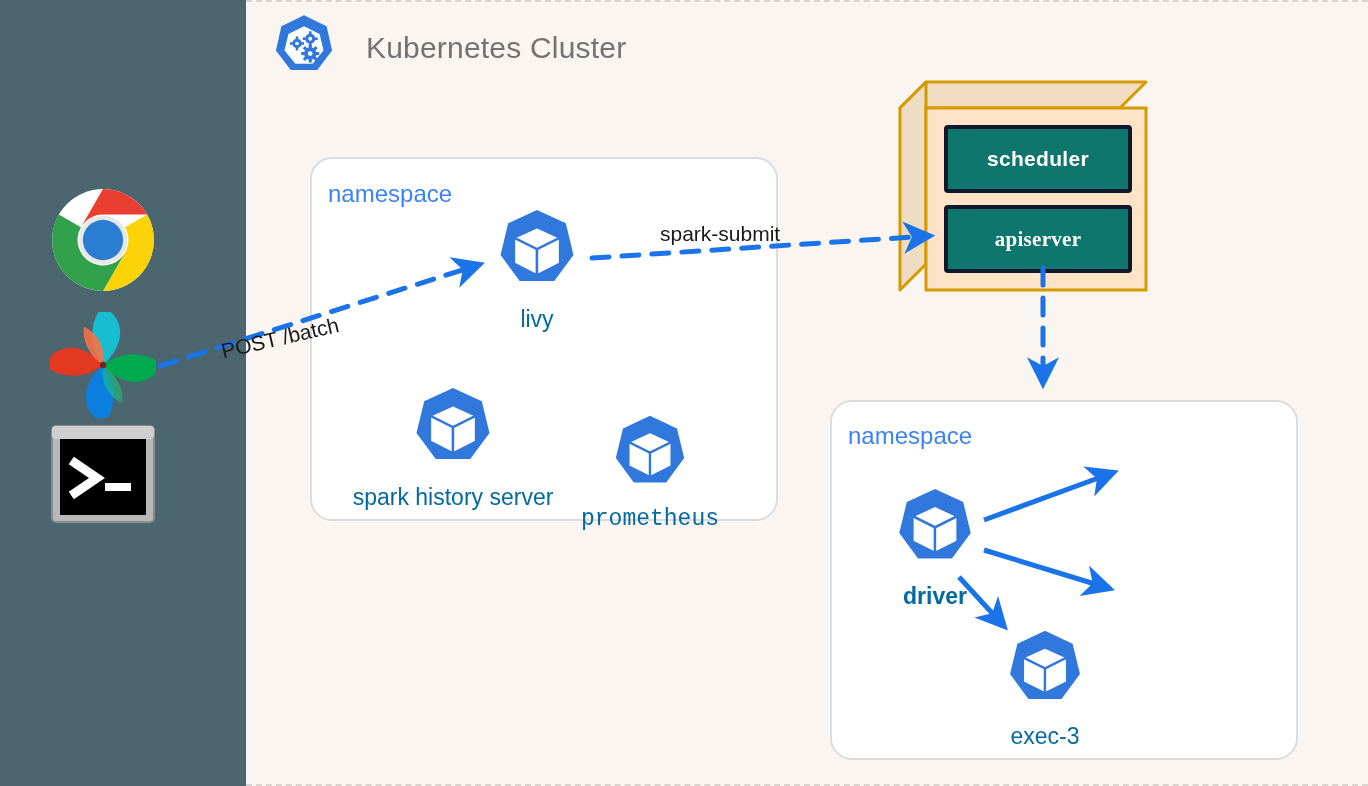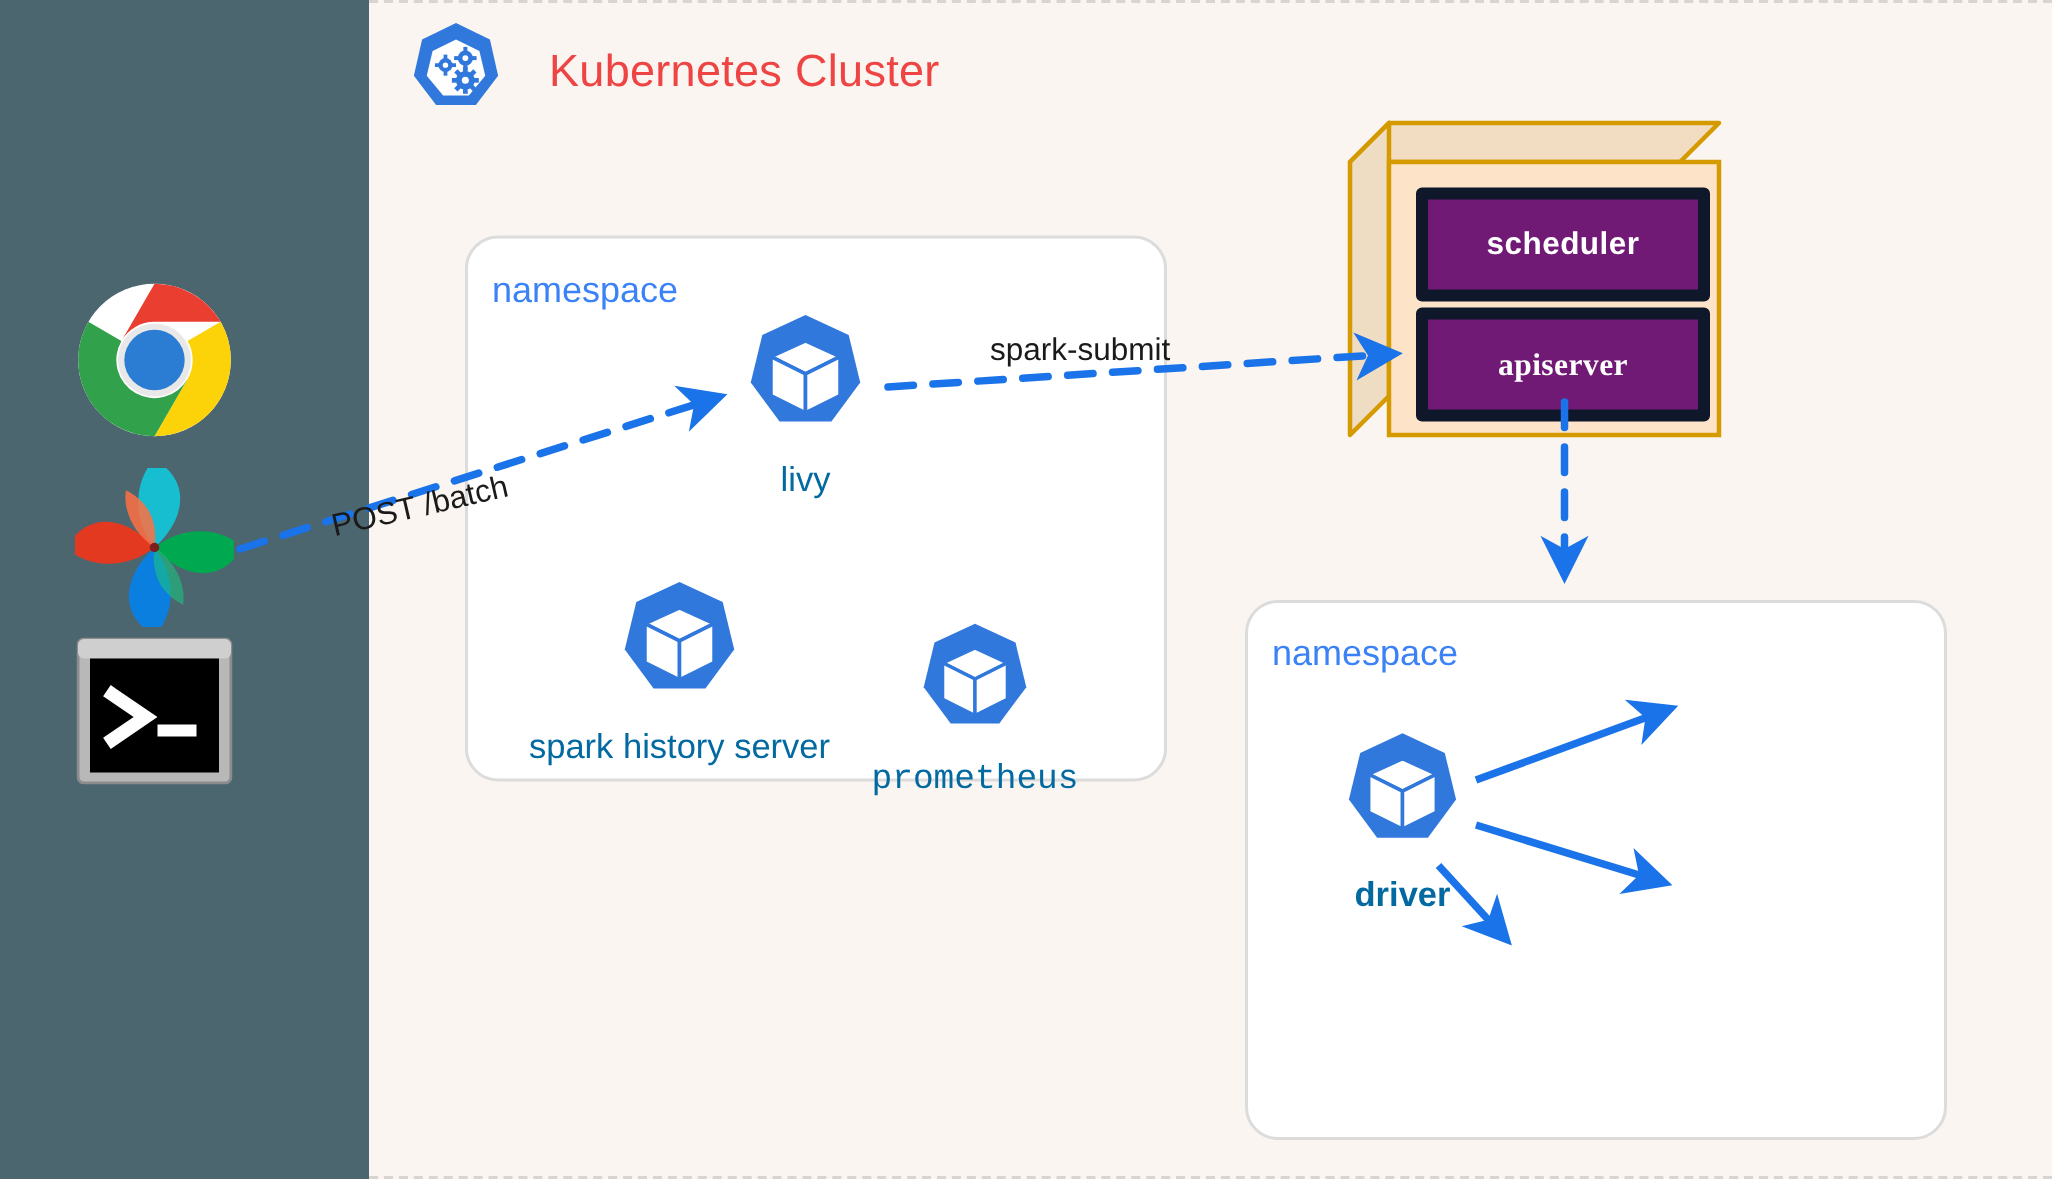--- a/index.html
+++ b/index.html
@@ -28,21 +28,21 @@
     background:#faf5f0;
     border:2px dashed #d9d4cf;
     box-sizing:border-box;
     border-left:none;border-right:none;
   }
 
   
   #k8s-logo{position:absolute;left:265px;top:13px;width:78px;height:78px;}
   #cluster-title{
     position:absolute;left:366px;top:31px;
-    font-size:30px;color:#ef4444;letter-spacing:.2px;white-space:nowrap;
+    font-size:30px;color:#737373;letter-spacing:.2px;white-space:nowrap;
   }
 
   
   .ns-box{
     position:absolute;background:#ffffff;
     border:2px solid #dcdcdc;border-radius:22px;
   }
   #ns-left{left:310px;top:157px;width:464px;height:360px;}
   #ns-right{left:830px;top:400px;width:464px;height:356px;}
   .ns-label{
@@ -63,21 +63,21 @@
   #pod-prometheus{left:605px;top:414px;width:90px;height:90px;font-family:Liberation Mono, monospace;}
   #pod-driver{left:888px;top:487px;width:94px;height:94px;font-weight:bold;}
   #pod-exec1{left:1119px;top:423px;width:92px;height:92px;}
   #pod-exec2{left:1119px;top:563px;width:92px;height:92px;}
   #pod-exec3{left:999px;top:629px;width:92px;height:92px;}
 
   
   #control-plane{position:absolute;left:898px;top:80px;width:250px;height:212px;}
   .cp-item{
     position:absolute;left:46px;width:180px;height:60px;
-    background:#701a75;border:8px solid #0f172a;border-radius:4px;
+    background:#0f766e;border:4px solid #0f172a;border-radius:4px;
     display:flex;align-items:center;justify-content:center;
     color:#ffffff;font-size:21px;font-weight:bold;letter-spacing:.3px;
   }
   #cp-scheduler{top:45px;}
   #cp-apiserver{top:125px;font-family:Liberation Serif, serif;}
 
   
   .edge-label{position:absolute;font-size:21px;color:#1a1a1a;white-space:nowrap;}
   #label-post{left:219px;top:340px;transform:rotate(-13deg);transform-origin:left top;}
   #label-submit{left:660px;top:222px;}
@@ -227,20 +227,31 @@
         <polygon points="50,20 74,31 50,43 26,31"></polygon>
         <polygon points="26,31 50,43 50,70 26,58"></polygon>
         <polygon points="74,31 74,58 50,70 50,43"></polygon>
       </g>
     </svg>
     <span class="pod-label">driver</span>
   </div>
 
 
 
+  <div class="pod" id="pod-exec3">
+    <svg class="pod-glyph" viewBox="0 0 100 100" width="92" height="92">
+      <polygon points="50,2 80,16 88,49 68,76 32,76 12,49 20,16" fill="#3178dc"></polygon>
+      <g fill="#ffffff" stroke="#3178dc" stroke-width="2.5" stroke-linejoin="round">
+        <polygon points="50,20 74,31 50,43 26,31"></polygon>
+        <polygon points="26,31 50,43 50,70 26,58"></polygon>
+        <polygon points="74,31 74,58 50,70 50,43"></polygon>
+      </g>
+    </svg>
+    <span class="pod-label">exec-3</span>
+  </div>
 
   <svg id="arrows" viewBox="0 0 1368 786">
     <defs>
       <marker id="ah" viewBox="0 0 12 12" refX="9" refY="6" markerWidth="7" markerHeight="7" orient="auto-start-reverse">
         <path d="M0.5,0.5 L11.5,6 L0.5,11.5 L3.5,6 Z" fill="#1a73e8"></path>
       </marker>
     </defs>
 
     <path d="M160 366 L478 265" fill="none" stroke="#1a73e8" stroke-width="5" stroke-dasharray="17 13" stroke-linecap="round" marker-end="url(#ah)"></path>
 

